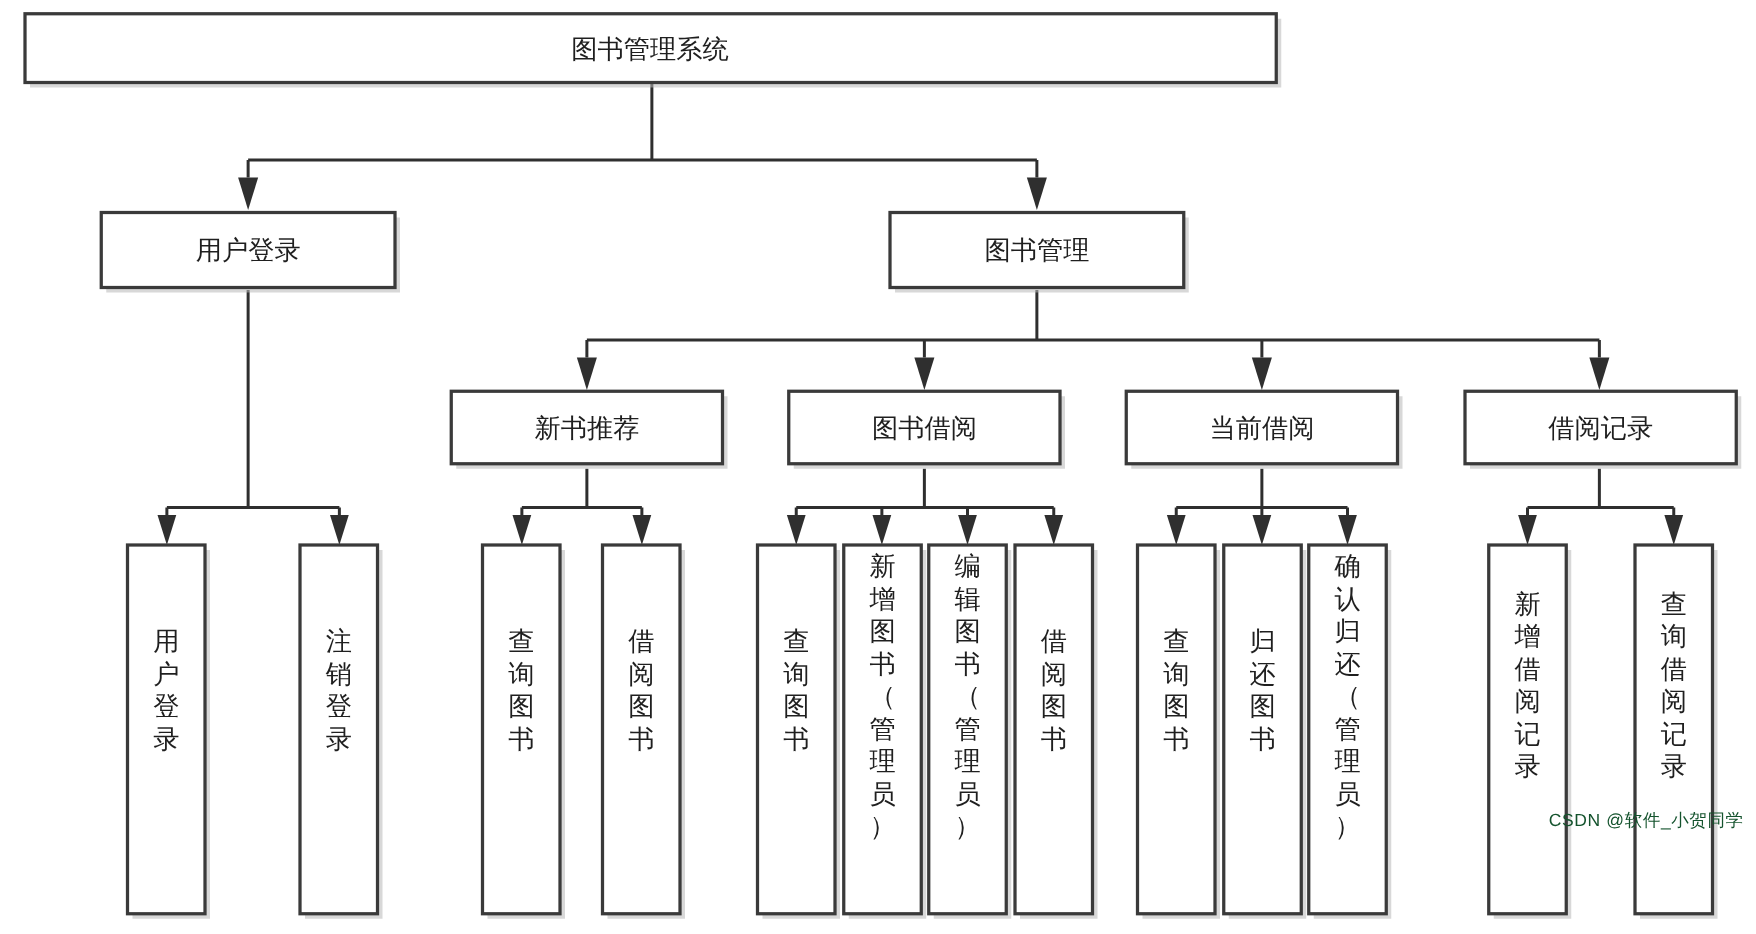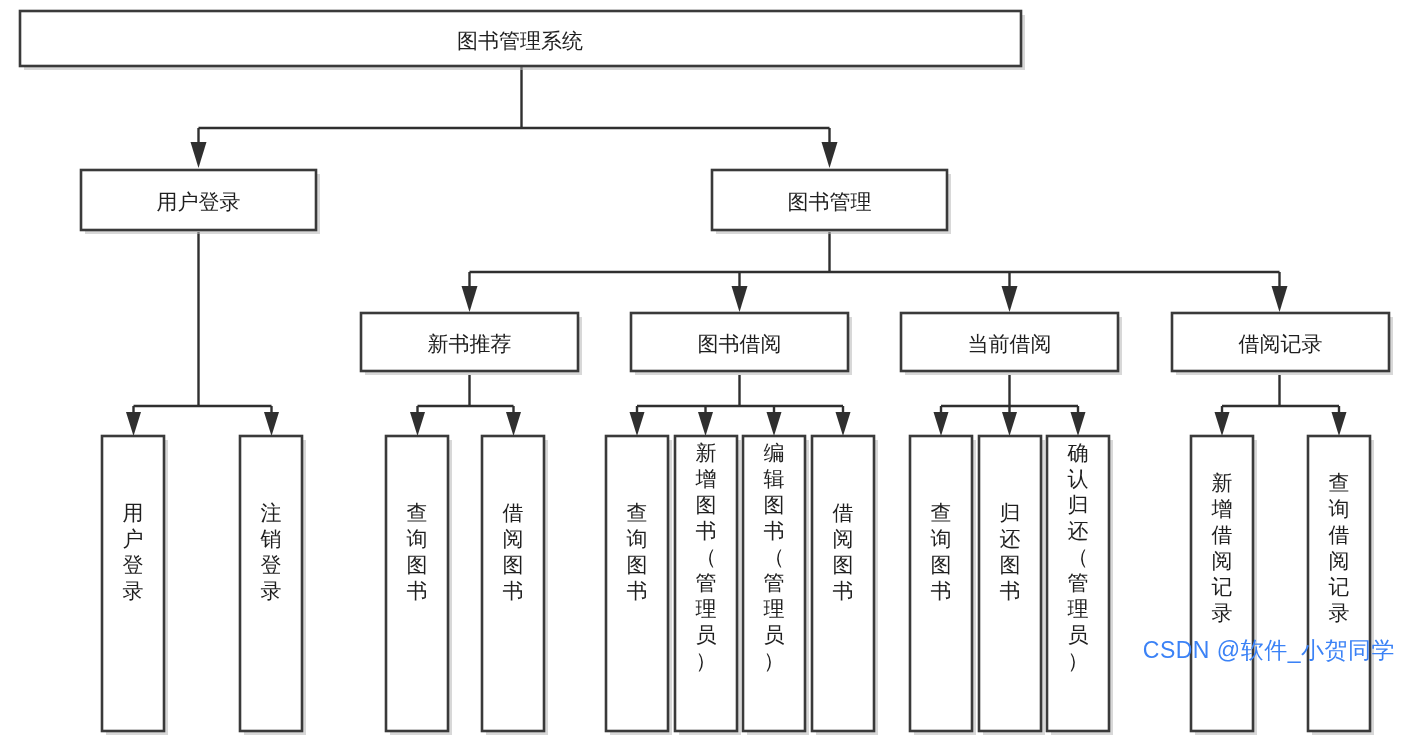--- a/index.html
+++ b/index.html
@@ -56,22 +56,22 @@
     font-family: "Liberation Sans", "DejaVu Sans", sans-serif;
     font-size: 21px;
     fill: #1f1f1f;
     text-anchor: middle;
   }
   .watermark {
     position: absolute;
     right: 10px;
     bottom: 6px;
     font-family: "Liberation Sans", "DejaVu Sans", sans-serif;
-    font-size: 23px;
-    color: #3b82f6;
+    font-size: 14px;
+    color: #14532d;
     white-space: nowrap;
     user-select: none;
     letter-spacing: 0.5px;
   }
 </style>
 </head>
 <body>
 
 <div id="diagram-root">
 

